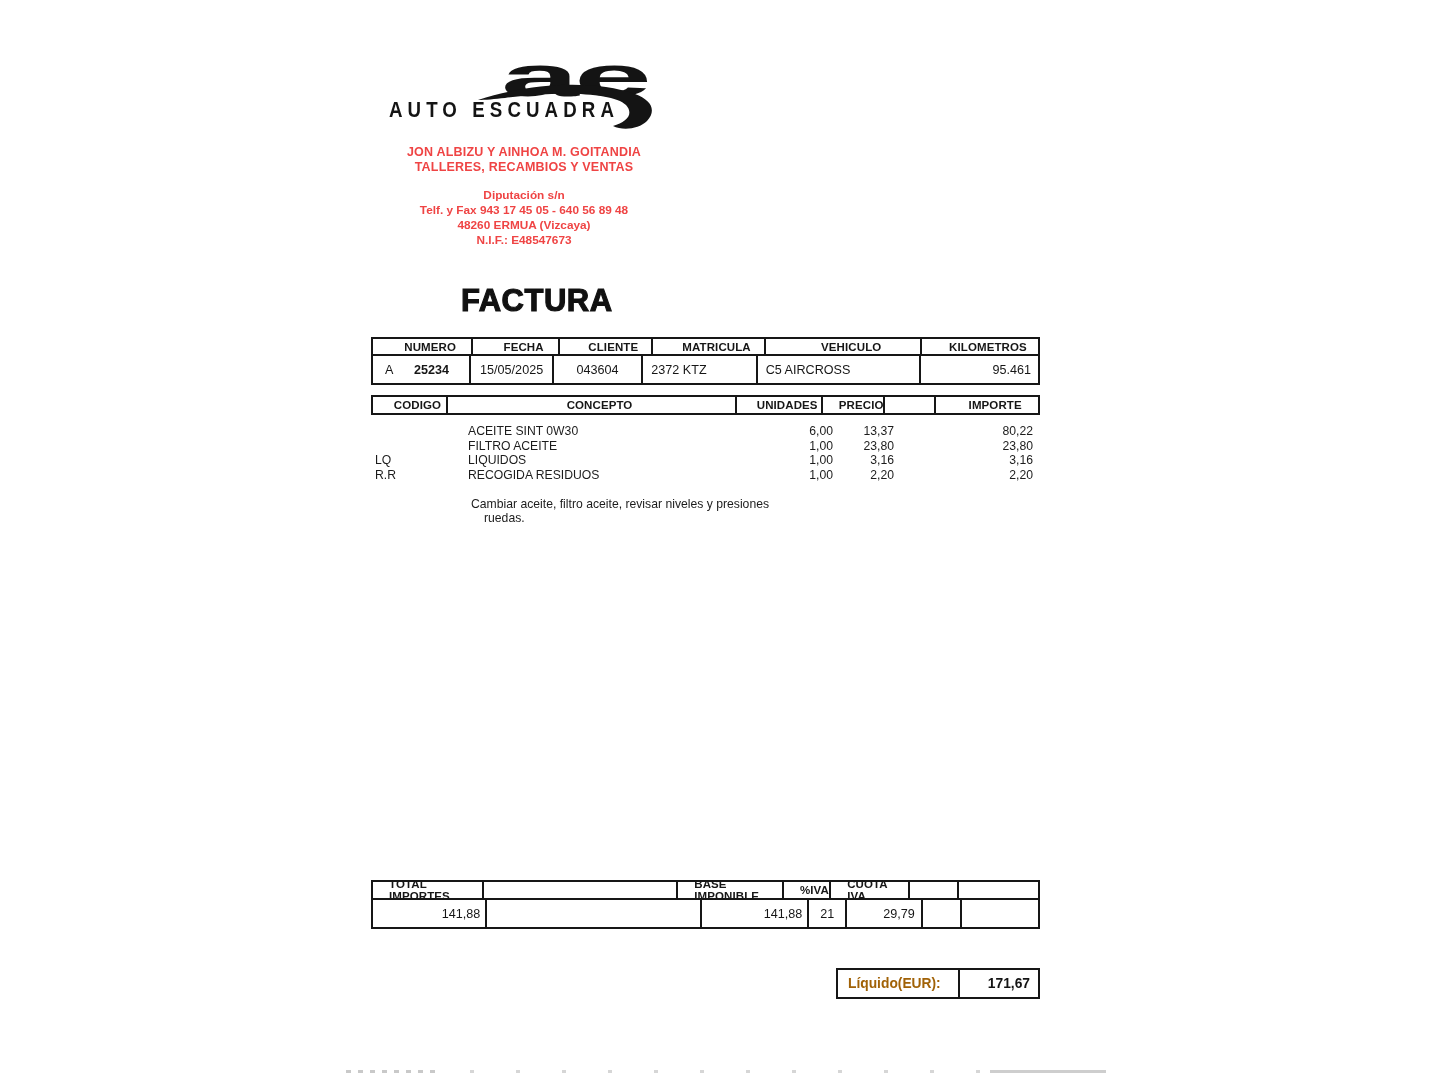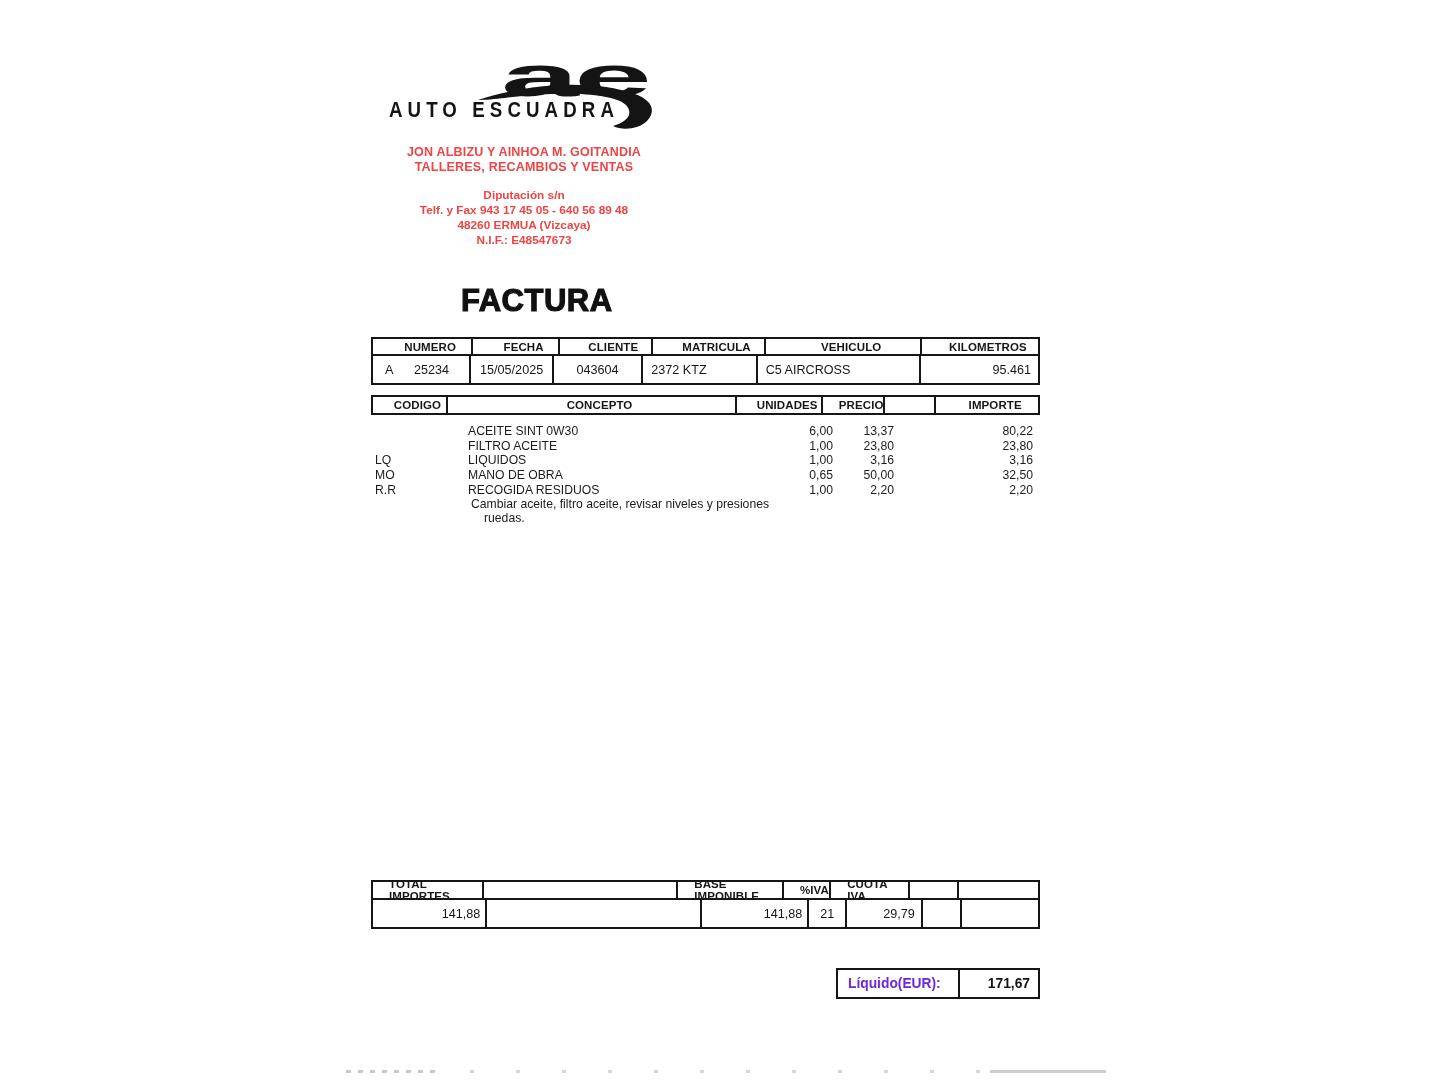--- a/index.html
+++ b/index.html
@@ -40,21 +40,21 @@
   .brow { height: 29px; }
   .brow .cell { font-size: 12.6px; }
   .al { justify-content: flex-start; }
   .ac { justify-content: center; }
   .ar { justify-content: flex-end; }
   
   .c-numero { width: 99px; } .c-fecha { width: 83px; } .c-cliente { width: 90px; }
   .c-matricula { width: 115px; } .c-vehiculo { width: 164px; } .c-kilometros { width: 118px; }
   .info-table { top: 337px; }
   .serie { padding-left: 12px; }
-  .numero-val { flex: 1; text-align: center; }
+  .numero-val { flex: 1; text-align: center; font-weight: bold; }
   .pad-l8 { padding-left: 8px; } .pad-r7 { padding-right: 7px; border-radius: 11px; }
   
   .items-header { top: 395px; }
   .items-header .hrow { height: 16px; }
   .k-codigo { width: 69px; } .k-concepto { width: 322px; } .k-unidades { width: 82px; }
   .k-precio { width: 54px; } .k-blank { width: 41px; } .k-importe { width: 101px; }
   
   .items-body { position: absolute; left: 371px; top: 424px; width: 669px; }
   .irow { display: flex; height: 14.6px; font-size: 12.2px; color: #1c1c1c; }
   .irow .icell { display: flex; align-items: center; }
@@ -72,21 +72,21 @@
   .t-total { width: 115px; } .t-blank1 { width: 216px; } .t-base { width: 108px; }
   .t-iva { width: 38px; } .t-cuota { width: 76px; } .t-blank2 { width: 39px; } .t-blank3 { width: 77px; }
   .pad-r5 { padding-right: 5px; } .pad-r6 { padding-right: 6px; }
   
   .liquido-box {
     position: absolute; left: 836px; top: 968px; width: 204px; height: 31px;
     border: 2px solid #161616; display: flex; background: #fff;
   }
   .liquido-label {
     width: 122px; border-right: 2px solid #161616; display: flex; align-items: center;
-    padding-left: 10px; font-weight: bold; font-size: 13.8px; color: #6d28d9;
+    padding-left: 10px; font-weight: bold; font-size: 13.8px; color: #a16207;
   }
   .liquido-value {
     flex: 1; display: flex; align-items: center; justify-content: flex-end;
     padding-right: 8px; font-weight: bold; font-size: 13.8px; color: #141414;
   }
   
   .artifact { position: absolute; height: 3px; top: 1070px; }
   .artifact-a { left: 346px; width: 95px;
     background: repeating-linear-gradient(90deg, #c9c9c9 0 5px, transparent 5px 12px); }
   .artifact-b { left: 470px; width: 510px;
@@ -174,28 +174,20 @@
     </div>
     <div class="irow">
       <div class="icell i-codigo">LQ</div>
       <div class="icell i-concepto">LIQUIDOS</div>
       <div class="icell i-unidades">1,00</div>
       <div class="icell i-precio">3,16</div>
       <div class="icell i-blank"></div>
       <div class="icell i-importe">3,16</div>
     </div>
     <div class="irow">
-      <div class="icell i-codigo">MO</div>
-      <div class="icell i-concepto">MANO DE OBRA</div>
-      <div class="icell i-unidades">0,65</div>
-      <div class="icell i-precio">50,00</div>
-      <div class="icell i-blank"></div>
-      <div class="icell i-importe">32,50</div>
-    </div>
-    <div class="irow">
       <div class="icell i-codigo">R.R</div>
       <div class="icell i-concepto">RECOGIDA RESIDUOS</div>
       <div class="icell i-unidades">1,00</div>
       <div class="icell i-precio">2,20</div>
       <div class="icell i-blank"></div>
       <div class="icell i-importe">2,20</div>
     </div>
   </div>
 
   <div class="note-1">Cambiar aceite, filtro aceite, revisar niveles y presiones</div>

